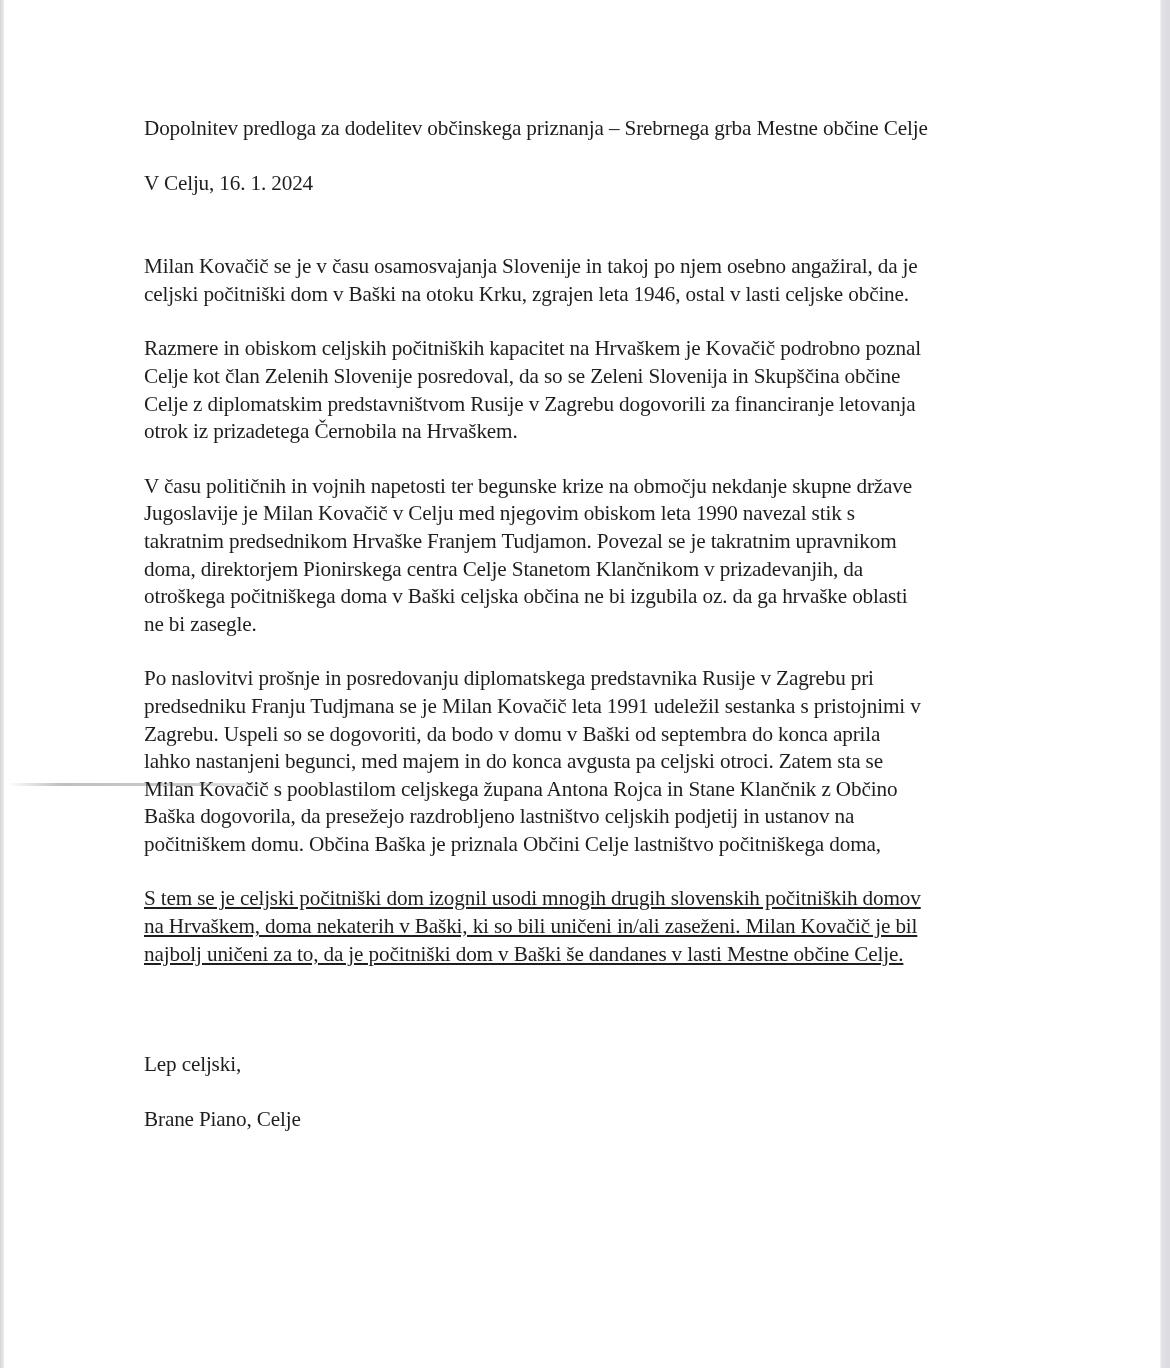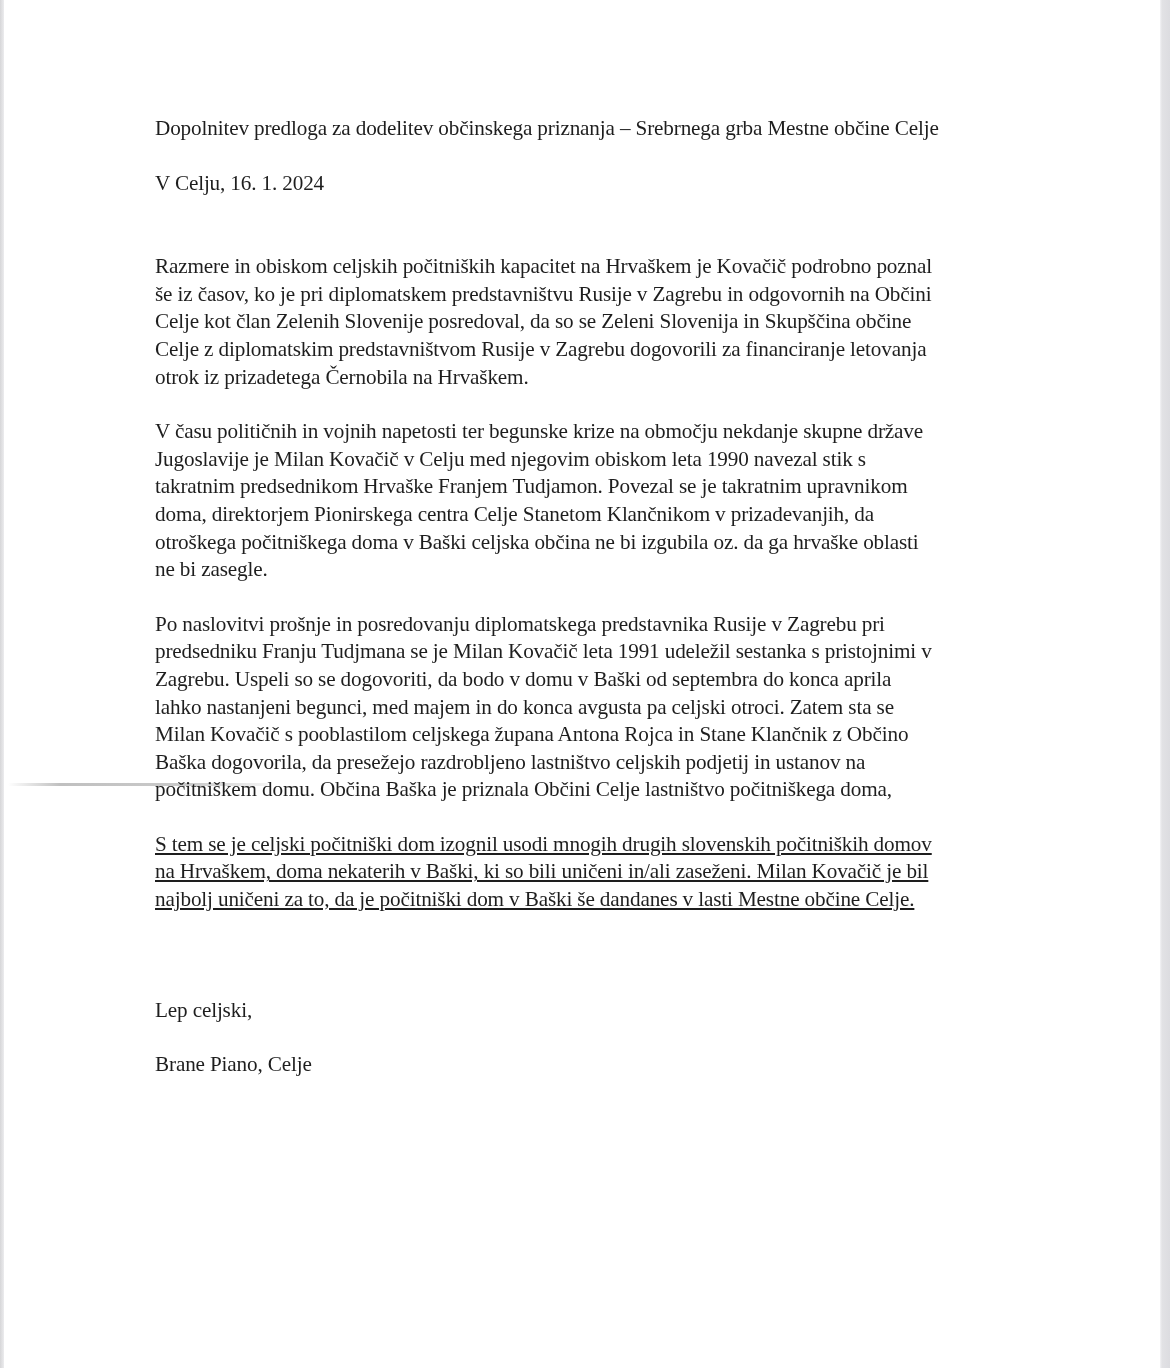--- a/index.html
+++ b/index.html
@@ -27,21 +27,21 @@
     }
     .fold-crease {
       position: absolute;
       left: 8px; top: 783px;
       width: 260px; height: 3px;
       background: linear-gradient(to right, rgba(150,150,150,0.0), rgba(140,140,140,0.55) 20%, rgba(150,150,150,0.5) 70%, rgba(180,180,180,0.15));
       border-radius: 2px;
     }
     .page {
       position: absolute;
-      left: 155px;
+      left: 144px;
       top: 115px;
       width: 900px;
       font-family: "Liberation Serif", "DejaVu Serif", serif;
       font-size: 21.2px;
       line-height: 27.6px;
       color: #1e1e1e;
       letter-spacing: -0.15px;
     }
     .page p {
       margin: 0;
@@ -61,24 +61,27 @@
 <div class="fold-crease"></div>
 
 <div class="page">
 
   <p class="subject">
     <span class="line">Dopolnitev predloga za dodelitev občinskega priznanja – Srebrnega grba Mestne občine Celje</span>
   </p>
 
   <p class="date">V Celju, 16. 1. 2024</p>
 
+  <p class="para">
+    <span class="line">Milan Kovačič se je v času osamosvajanja Slovenije in takoj po njem osebno angažiral, da je</span>
+    <span class="line">celjski počitniški dom v Baški na otoku Krku, zgrajen leta 1946, ostal v lasti celjske občine.</span>
+  </p>
 
   <p class="para">
     <span class="line">Razmere in obiskom celjskih počitniških kapacitet na Hrvaškem je Kovačič podrobno poznal</span>
-    <span class="line">še iz časov, ko je pri diplomatskem predstavništvu Rusije v Zagrebu in odgovornih na Občini</span>
     <span class="line">Celje kot član Zelenih Slovenije posredoval, da so se Zeleni Slovenija in Skupščina občine</span>
     <span class="line">Celje z diplomatskim predstavništvom Rusije v Zagrebu dogovorili za financiranje letovanja</span>
     <span class="line">otrok iz prizadetega Černobila na Hrvaškem.</span>
   </p>
 
   <p class="para">
     <span class="line">V času političnih in vojnih napetosti ter begunske krize na območju nekdanje skupne države</span>
     <span class="line">Jugoslavije je Milan Kovačič v Celju med njegovim obiskom leta 1990 navezal stik s</span>
     <span class="line">takratnim predsednikom Hrvaške Franjem Tudjamon. Povezal se je takratnim upravnikom</span>
     <span class="line">doma, direktorjem Pionirskega centra Celje Stanetom Klančnikom v prizadevanjih, da</span>

